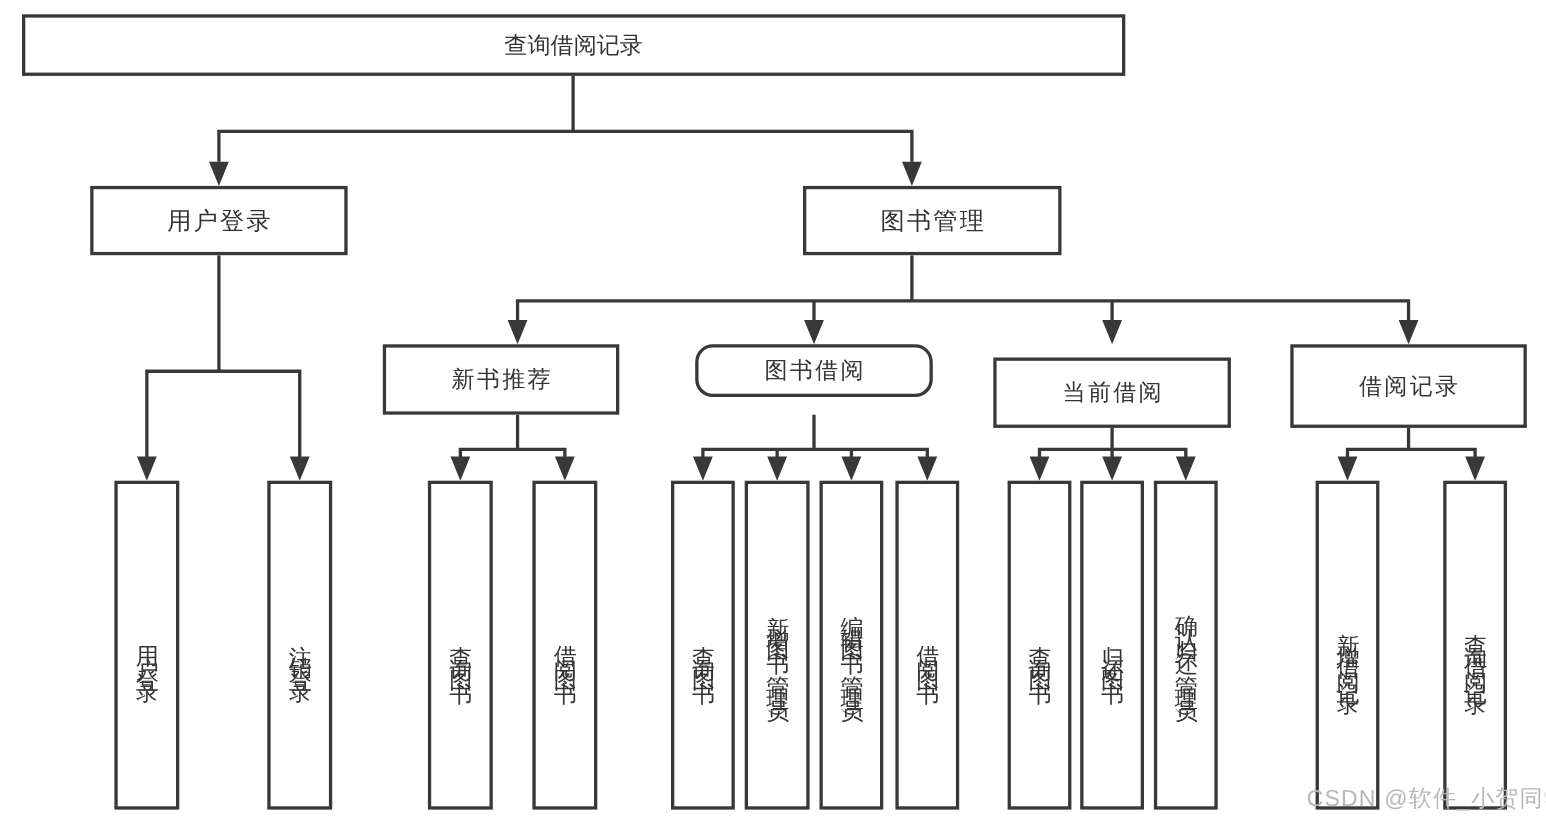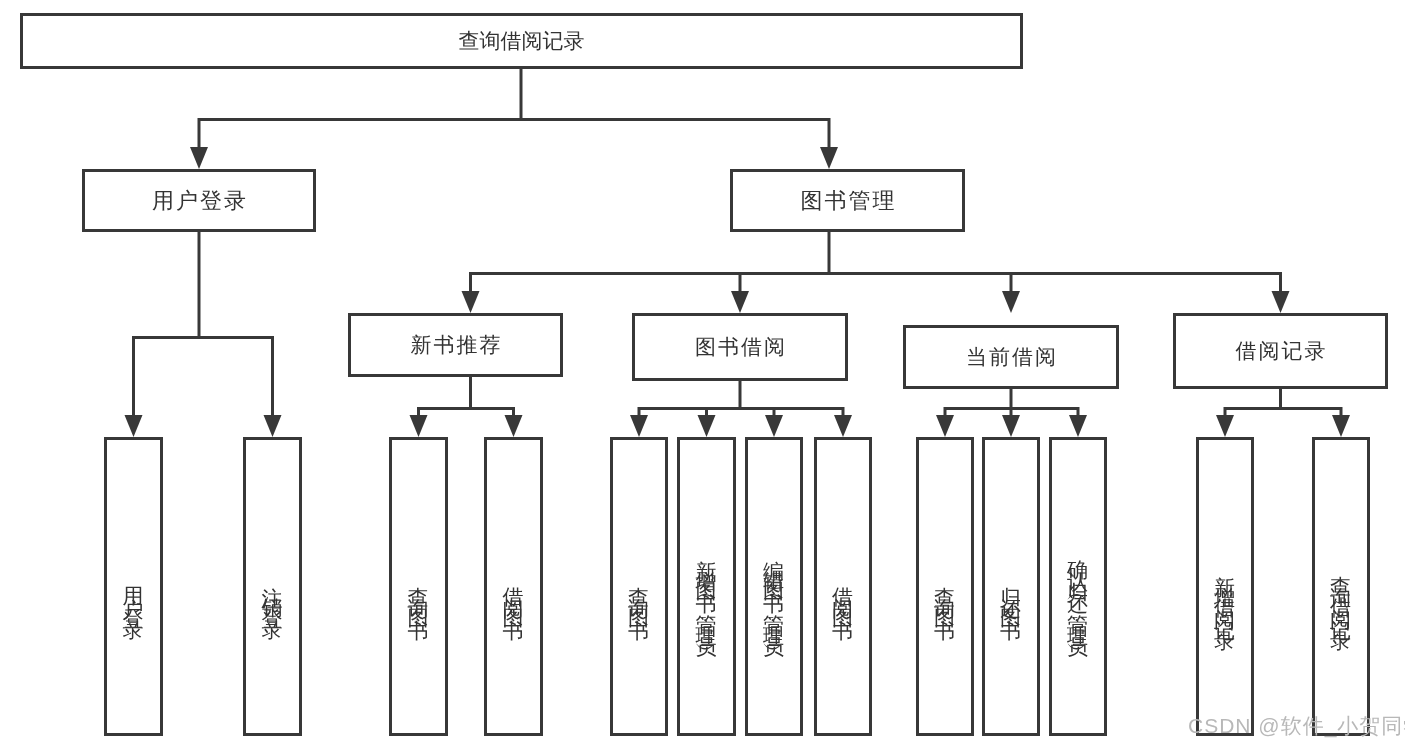--- a/index.html
+++ b/index.html
@@ -122,21 +122,21 @@
   <div class="box" style="left:82px; top:169px; width:234px; height:63px;">
     <span class="hlabel" style="font-size:22px;">用户登录</span>
   </div>
   <div class="box" style="left:712px; top:169px; width:235px; height:63px;margin-left:18px;">
     <span class="hlabel" style="font-size:22px;">图书管理</span>
   </div>
 
   <div class="box" style="left:348px; top:313px; width:215px; height:64px;">
     <span class="hlabel">新书推荐</span>
   </div>
-  <div class="box" style="left:632px; top:313px; width:216px; height:68px;">
+  <div class="box" style="left:632px; top:313px; width:216px; height:48px;border-radius:16px;">
     <span class="hlabel">图书借阅</span>
   </div>
   <div class="box" style="left:903px; top:325px; width:216px; height:64px;">
     <span class="hlabel">当前借阅</span>
   </div>
   <div class="box" style="left:1173px; top:313px; width:215px; height:76px;">
     <span class="hlabel">借阅记录</span>
   </div>
 
   <div class="box" style="left:104px; top:437px; width:59px; height:299px;">

